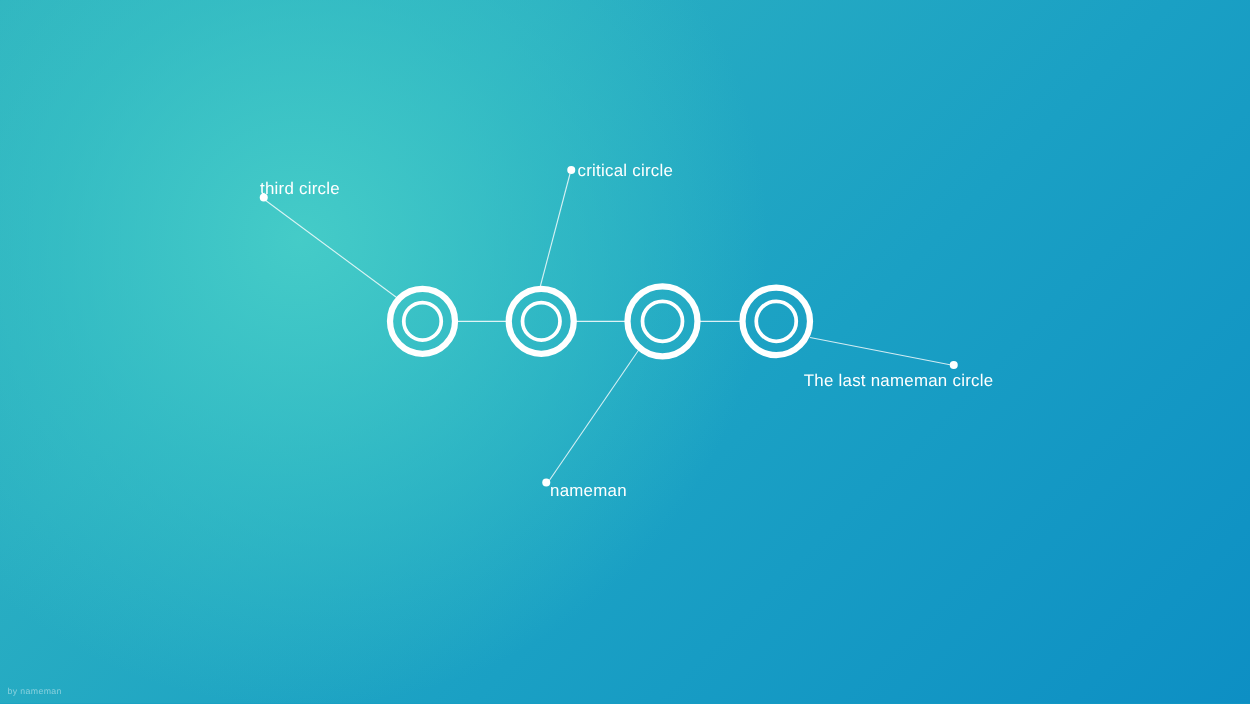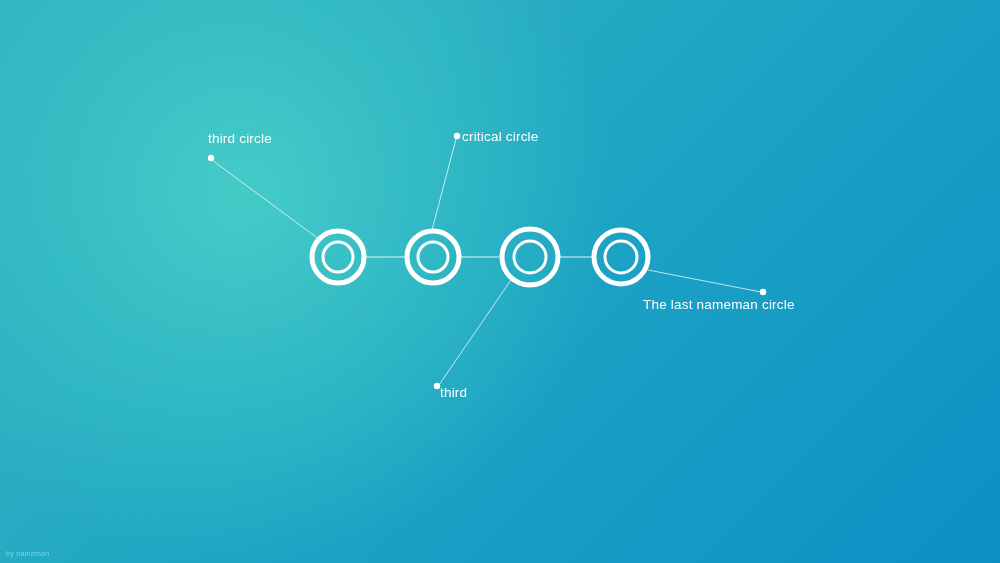--- a/index.html
+++ b/index.html
@@ -85,23 +85,23 @@
 
     <g>
       <circle cx="211" cy="158" r="3.2" fill="#ffffff"></circle>
       <circle cx="457" cy="136" r="3.2" fill="#ffffff"></circle>
       <circle cx="437" cy="386" r="3.2" fill="#ffffff"></circle>
       <circle cx="763" cy="292" r="3.2" fill="#ffffff"></circle>
     </g>
 
   </svg>
 
-  <div class="label" style="left:208px; top:132px;">third circle</div>
+  <div class="label" style="left:208px; top:144px;">third circle</div>
 
   <div class="label" style="left:462px; top:130px;">critical circle</div>
 
-  <div class="label" style="left:440px; top:386px;">third</div>
+  <div class="label" style="left:440px; top:386px;">nameman</div>
 
   <div class="label" style="left:643px; top:298px;">The last nameman circle</div>
 
   <div id="watermark">by nameman</div>
 
 </div>
 
 </body></html>

